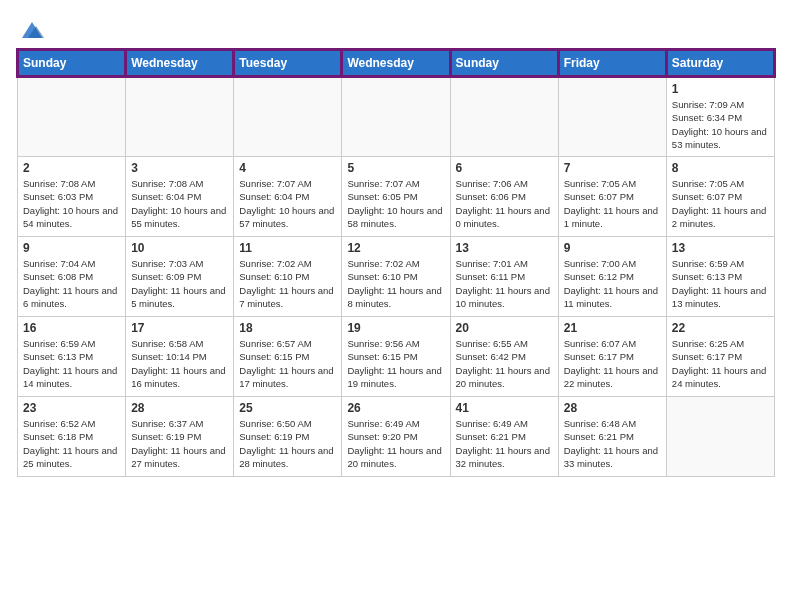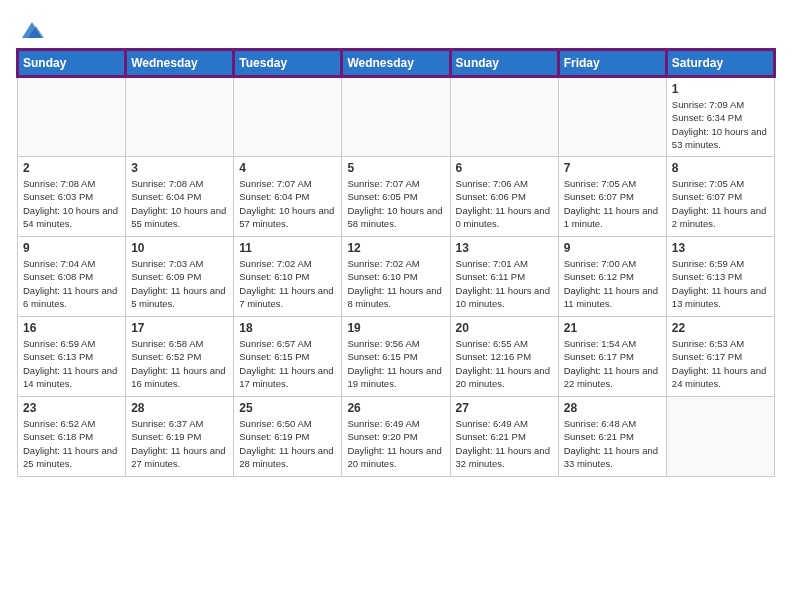--- a/index.html
+++ b/index.html
@@ -228,50 +228,50 @@
       <tr>
         <td>
           <span class="day-number">16</span>
           <div class="day-info">Sunrise: 6:59 AM</div>
           <div class="day-info">Sunset: 6:13 PM</div>
           <div class="day-info">Daylight: 11 hours and 14 minutes.</div>
         </td>
         <td>
           <span class="day-number">17</span>
           <div class="day-info">Sunrise: 6:58 AM</div>
-          <div class="day-info">Sunset: 6:52 PM</div>
+          <div class="day-info">Sunset: 10:14 PM</div>
           <div class="day-info">Daylight: 11 hours and 16 minutes.</div>
         </td>
         <td>
           <span class="day-number">18</span>
           <div class="day-info">Sunrise: 6:57 AM</div>
           <div class="day-info">Sunset: 6:15 PM</div>
           <div class="day-info">Daylight: 11 hours and 17 minutes.</div>
         </td>
         <td>
           <span class="day-number">19</span>
           <div class="day-info">Sunrise: 9:56 AM</div>
           <div class="day-info">Sunset: 6:15 PM</div>
           <div class="day-info">Daylight: 11 hours and 19 minutes.</div>
         </td>
         <td>
           <span class="day-number">20</span>
           <div class="day-info">Sunrise: 6:55 AM</div>
-          <div class="day-info">Sunset: 12:16 PM</div>
+          <div class="day-info">Sunset: 6:42 PM</div>
           <div class="day-info">Daylight: 11 hours and 20 minutes.</div>
         </td>
         <td>
           <span class="day-number">21</span>
-          <div class="day-info">Sunrise: 1:54 AM</div>
+          <div class="day-info">Sunrise: 6:07 AM</div>
           <div class="day-info">Sunset: 6:17 PM</div>
           <div class="day-info">Daylight: 11 hours and 22 minutes.</div>
         </td>
         <td>
           <span class="day-number">22</span>
-          <div class="day-info">Sunrise: 6:53 AM</div>
+          <div class="day-info">Sunrise: 6:25 AM</div>
           <div class="day-info">Sunset: 6:17 PM</div>
           <div class="day-info">Daylight: 11 hours and 24 minutes.</div>
         </td>
       </tr>
       <tr>
         <td>
           <span class="day-number">23</span>
           <div class="day-info">Sunrise: 6:52 AM</div>
           <div class="day-info">Sunset: 6:18 PM</div>
           <div class="day-info">Daylight: 11 hours and 25 minutes.</div>
@@ -288,21 +288,21 @@
           <div class="day-info">Sunset: 6:19 PM</div>
           <div class="day-info">Daylight: 11 hours and 28 minutes.</div>
         </td>
         <td>
           <span class="day-number">26</span>
           <div class="day-info">Sunrise: 6:49 AM</div>
           <div class="day-info">Sunset: 9:20 PM</div>
           <div class="day-info">Daylight: 11 hours and 20 minutes.</div>
         </td>
         <td>
-          <span class="day-number">27</span>
+          <span class="day-number">41</span>
           <div class="day-info">Sunrise: 6:49 AM</div>
           <div class="day-info">Sunset: 6:21 PM</div>
           <div class="day-info">Daylight: 11 hours and 32 minutes.</div>
         </td>
         <td>
           <span class="day-number">28</span>
           <div class="day-info">Sunrise: 6:48 AM</div>
           <div class="day-info">Sunset: 6:21 PM</div>
           <div class="day-info">Daylight: 11 hours and 33 minutes.</div>
         </td>

